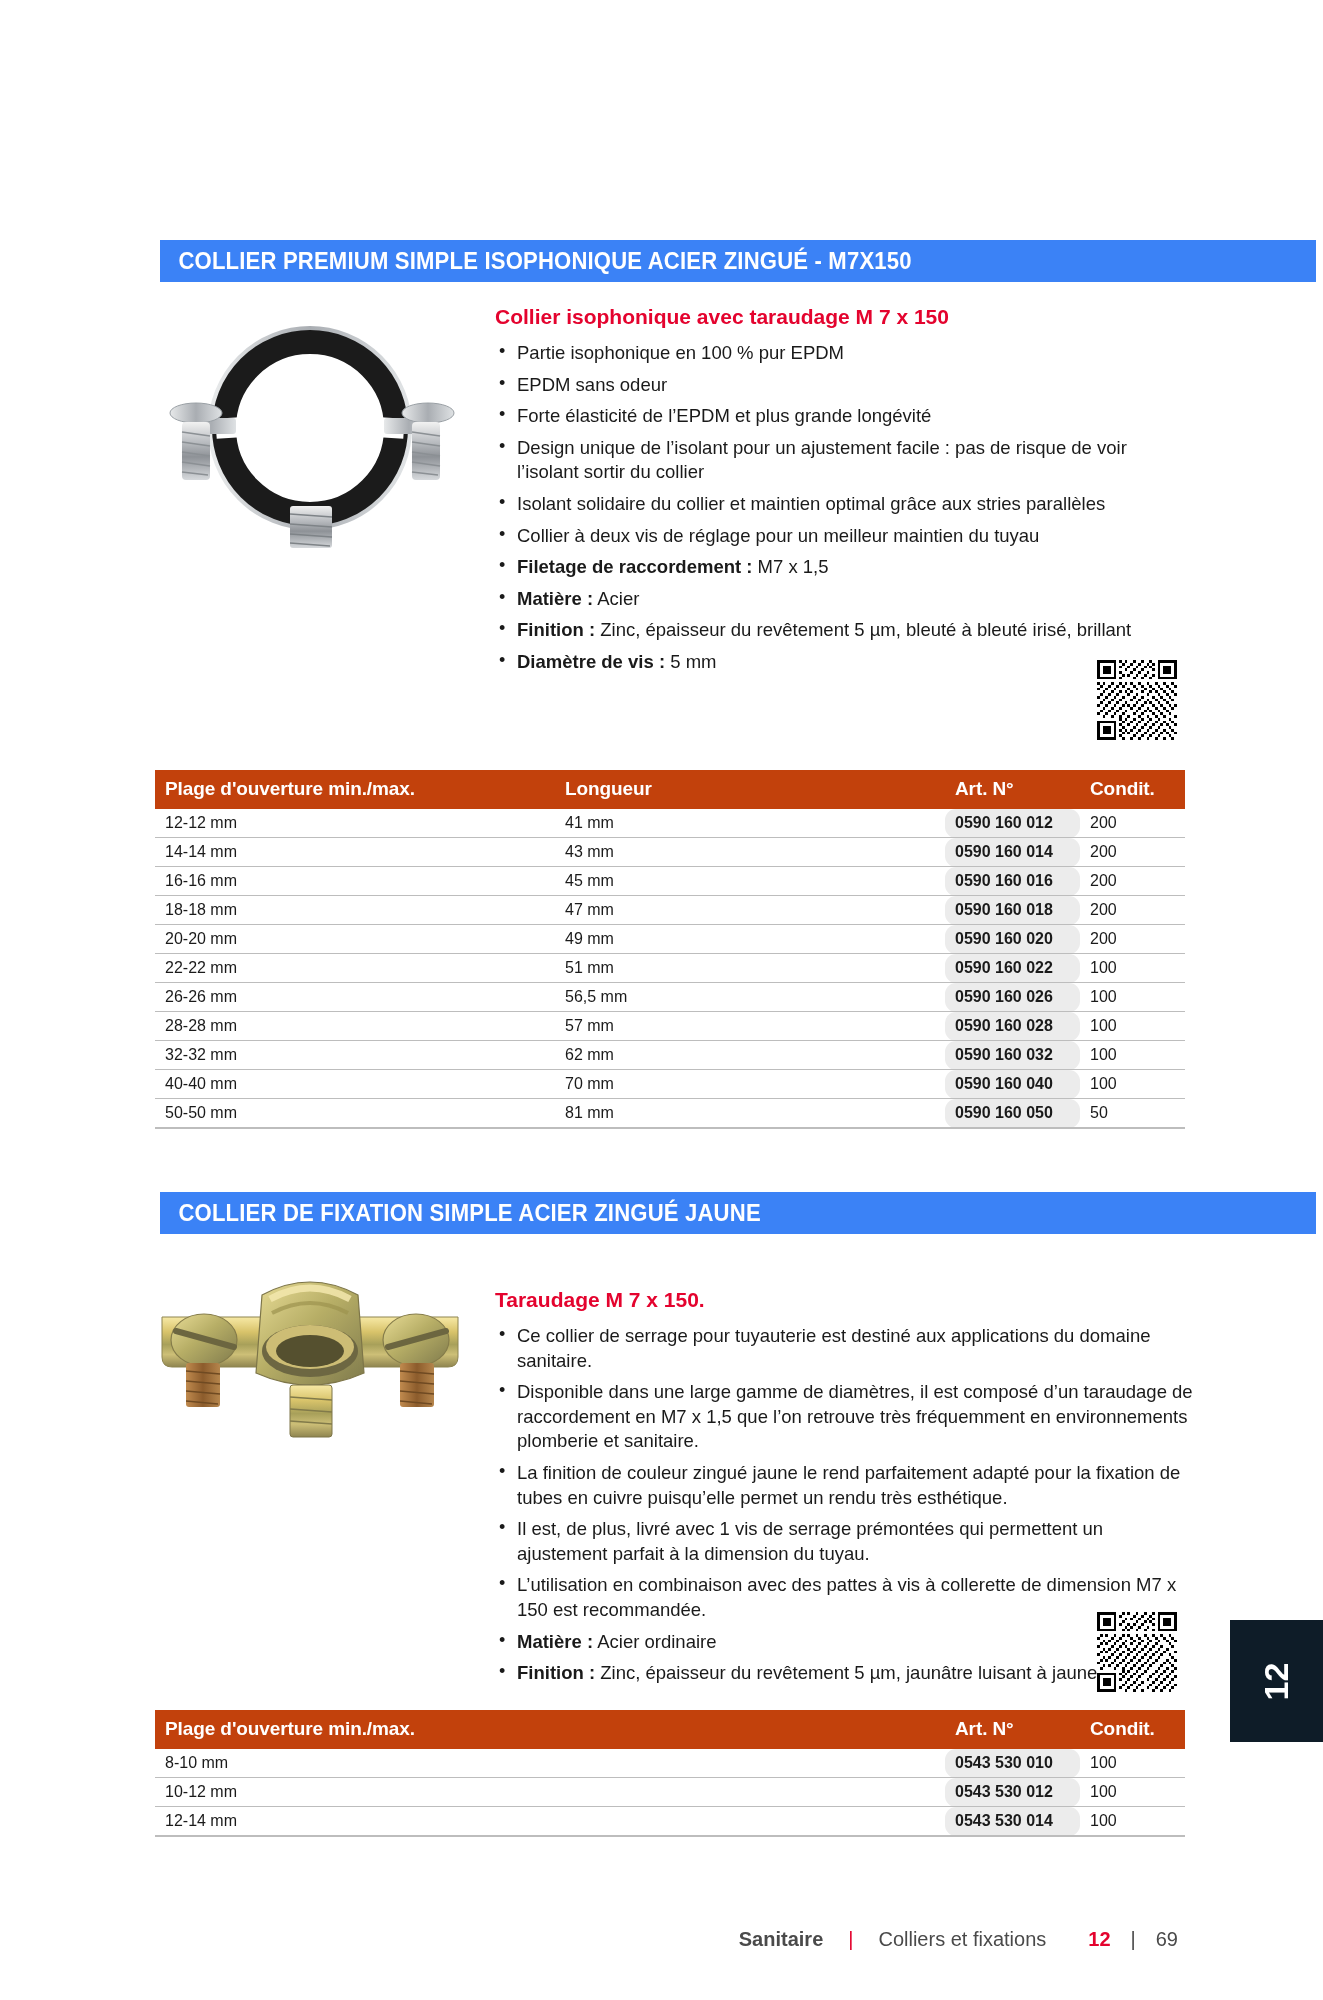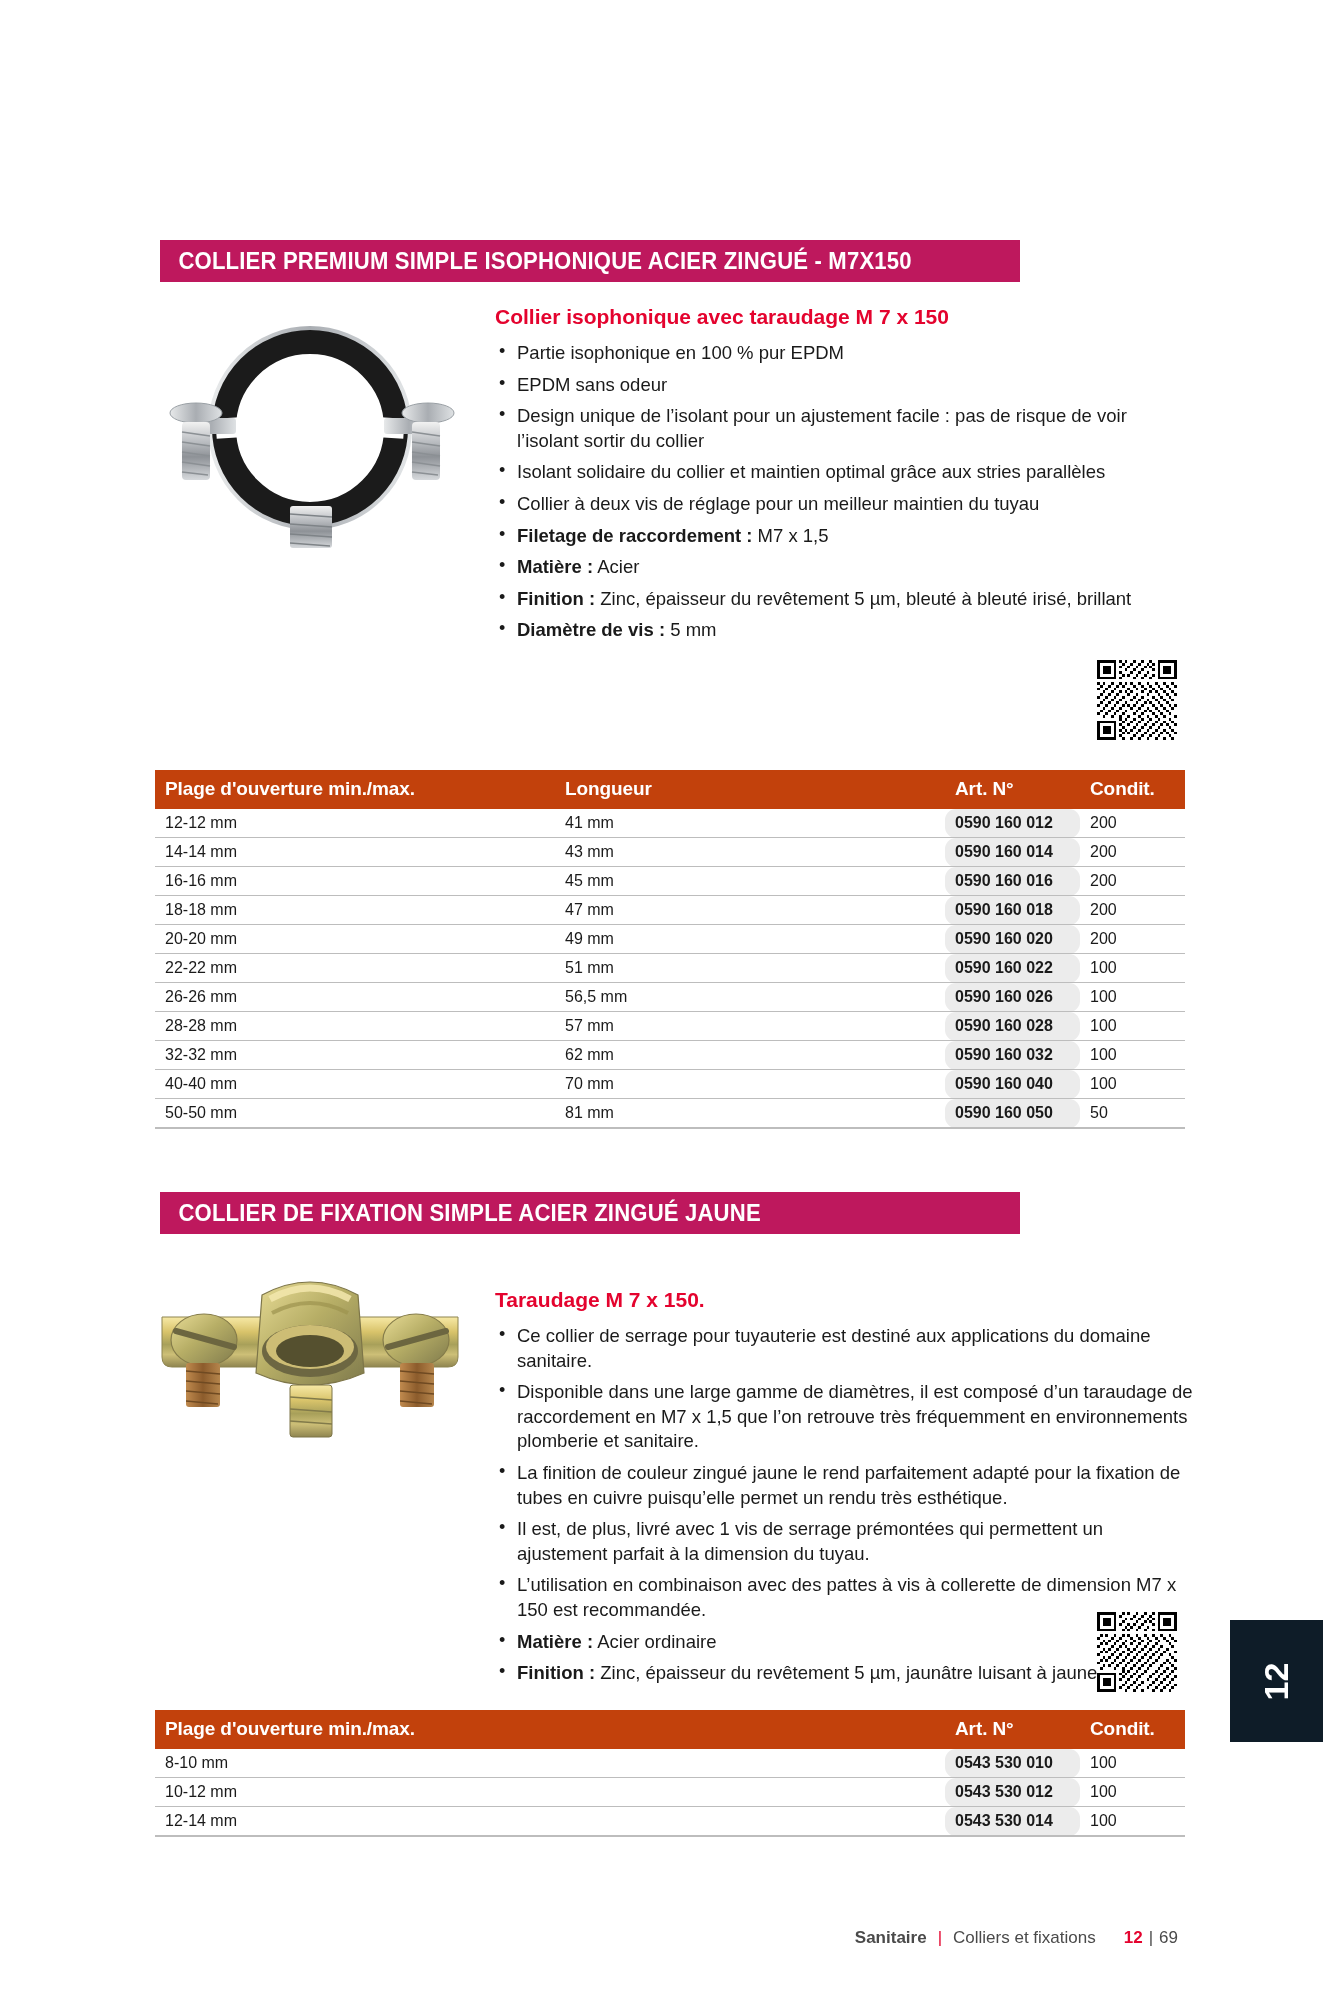--- a/index.html
+++ b/index.html
@@ -31,23 +31,23 @@
     letter-spacing: -0.5px;
     color: #1c1c1c;
     font-family: "Liberation Sans", sans-serif;
     line-height: 1;
   }
 
   
   .banner {
     position: absolute;
     left: 160px;
-    width: 860px;
+    width: 1156px;
     height: 42px;
-    background: #be185d;
+    background: #3b82f6;
     display: flex;
     align-items: center;
   }
   .banner-title {
     color: #ffffff;
     font-size: 24px;
     font-weight: 700;
     letter-spacing: 0.2px;
     padding-left: 20px;
     white-space: nowrap;
@@ -150,23 +150,23 @@
   }
 
   
   .footer {
     position: absolute;
     left: 0; right: 0;
     top: 1928px;
     display: flex;
     justify-content: flex-end;
     align-items: flex-end;
-    gap: 2px;
+    gap: 16px;
     padding-right: 145px;
-    font-size: 17px;
+    font-size: 20px;
   }
   .footer .f-sec { font-weight: 700; color: #4a4a4a; }
   .footer .f-pipe { color: #e4032e; padding: 0 9px; }
   .footer .f-cat  { color: #4a4a4a; }
   .footer .f-chap { font-weight: 700; color: #e4032e; margin-left: 26px; }
   .footer .f-pipe2 { color: #4a4a4a; padding: 0 4px; }
   .footer .f-page { color: #4a4a4a; }
 </style>
 </head>
 <body>
@@ -229,20 +229,21 @@
       <line x1="140" y1="234" x2="182" y2="237"></line>
         <line x1="140" y1="243" x2="180" y2="246"></line>
     </g>
   </svg>
 
   <div class="copy" style="left:495px; top:305px;">
     <div class="copy-title">Collier isophonique avec taraudage M 7 x 150</div>
     <ul class="features">
       <li><span>Partie isophonique en 100 % pur EPDM</span></li>
       <li><span>EPDM sans odeur</span></li>
+      <li><span>Forte élasticité de l’EPDM et plus grande longévité</span></li>
       <li><span>Design unique de l’isolant pour un ajustement facile : pas de risque de voir l’isolant sortir du collier</span></li>
       <li><span>Isolant solidaire du collier et maintien optimal grâce aux stries parallèles</span></li>
       <li><span>Collier à deux vis de réglage pour un meilleur maintien du tuyau</span></li>
       <li><b>Filetage de raccordement :</b> <span>M7 x 1,5</span></li>
       <li><b>Matière :</b> <span>Acier</span></li>
       <li><b>Finition :</b> <span>Zinc, épaisseur du revêtement 5 µm, bleuté à bleuté irisé, brillant</span></li>
       <li><b>Diamètre de vis :</b> <span>5 mm</span></li>
     </ul>
   </div>
 

